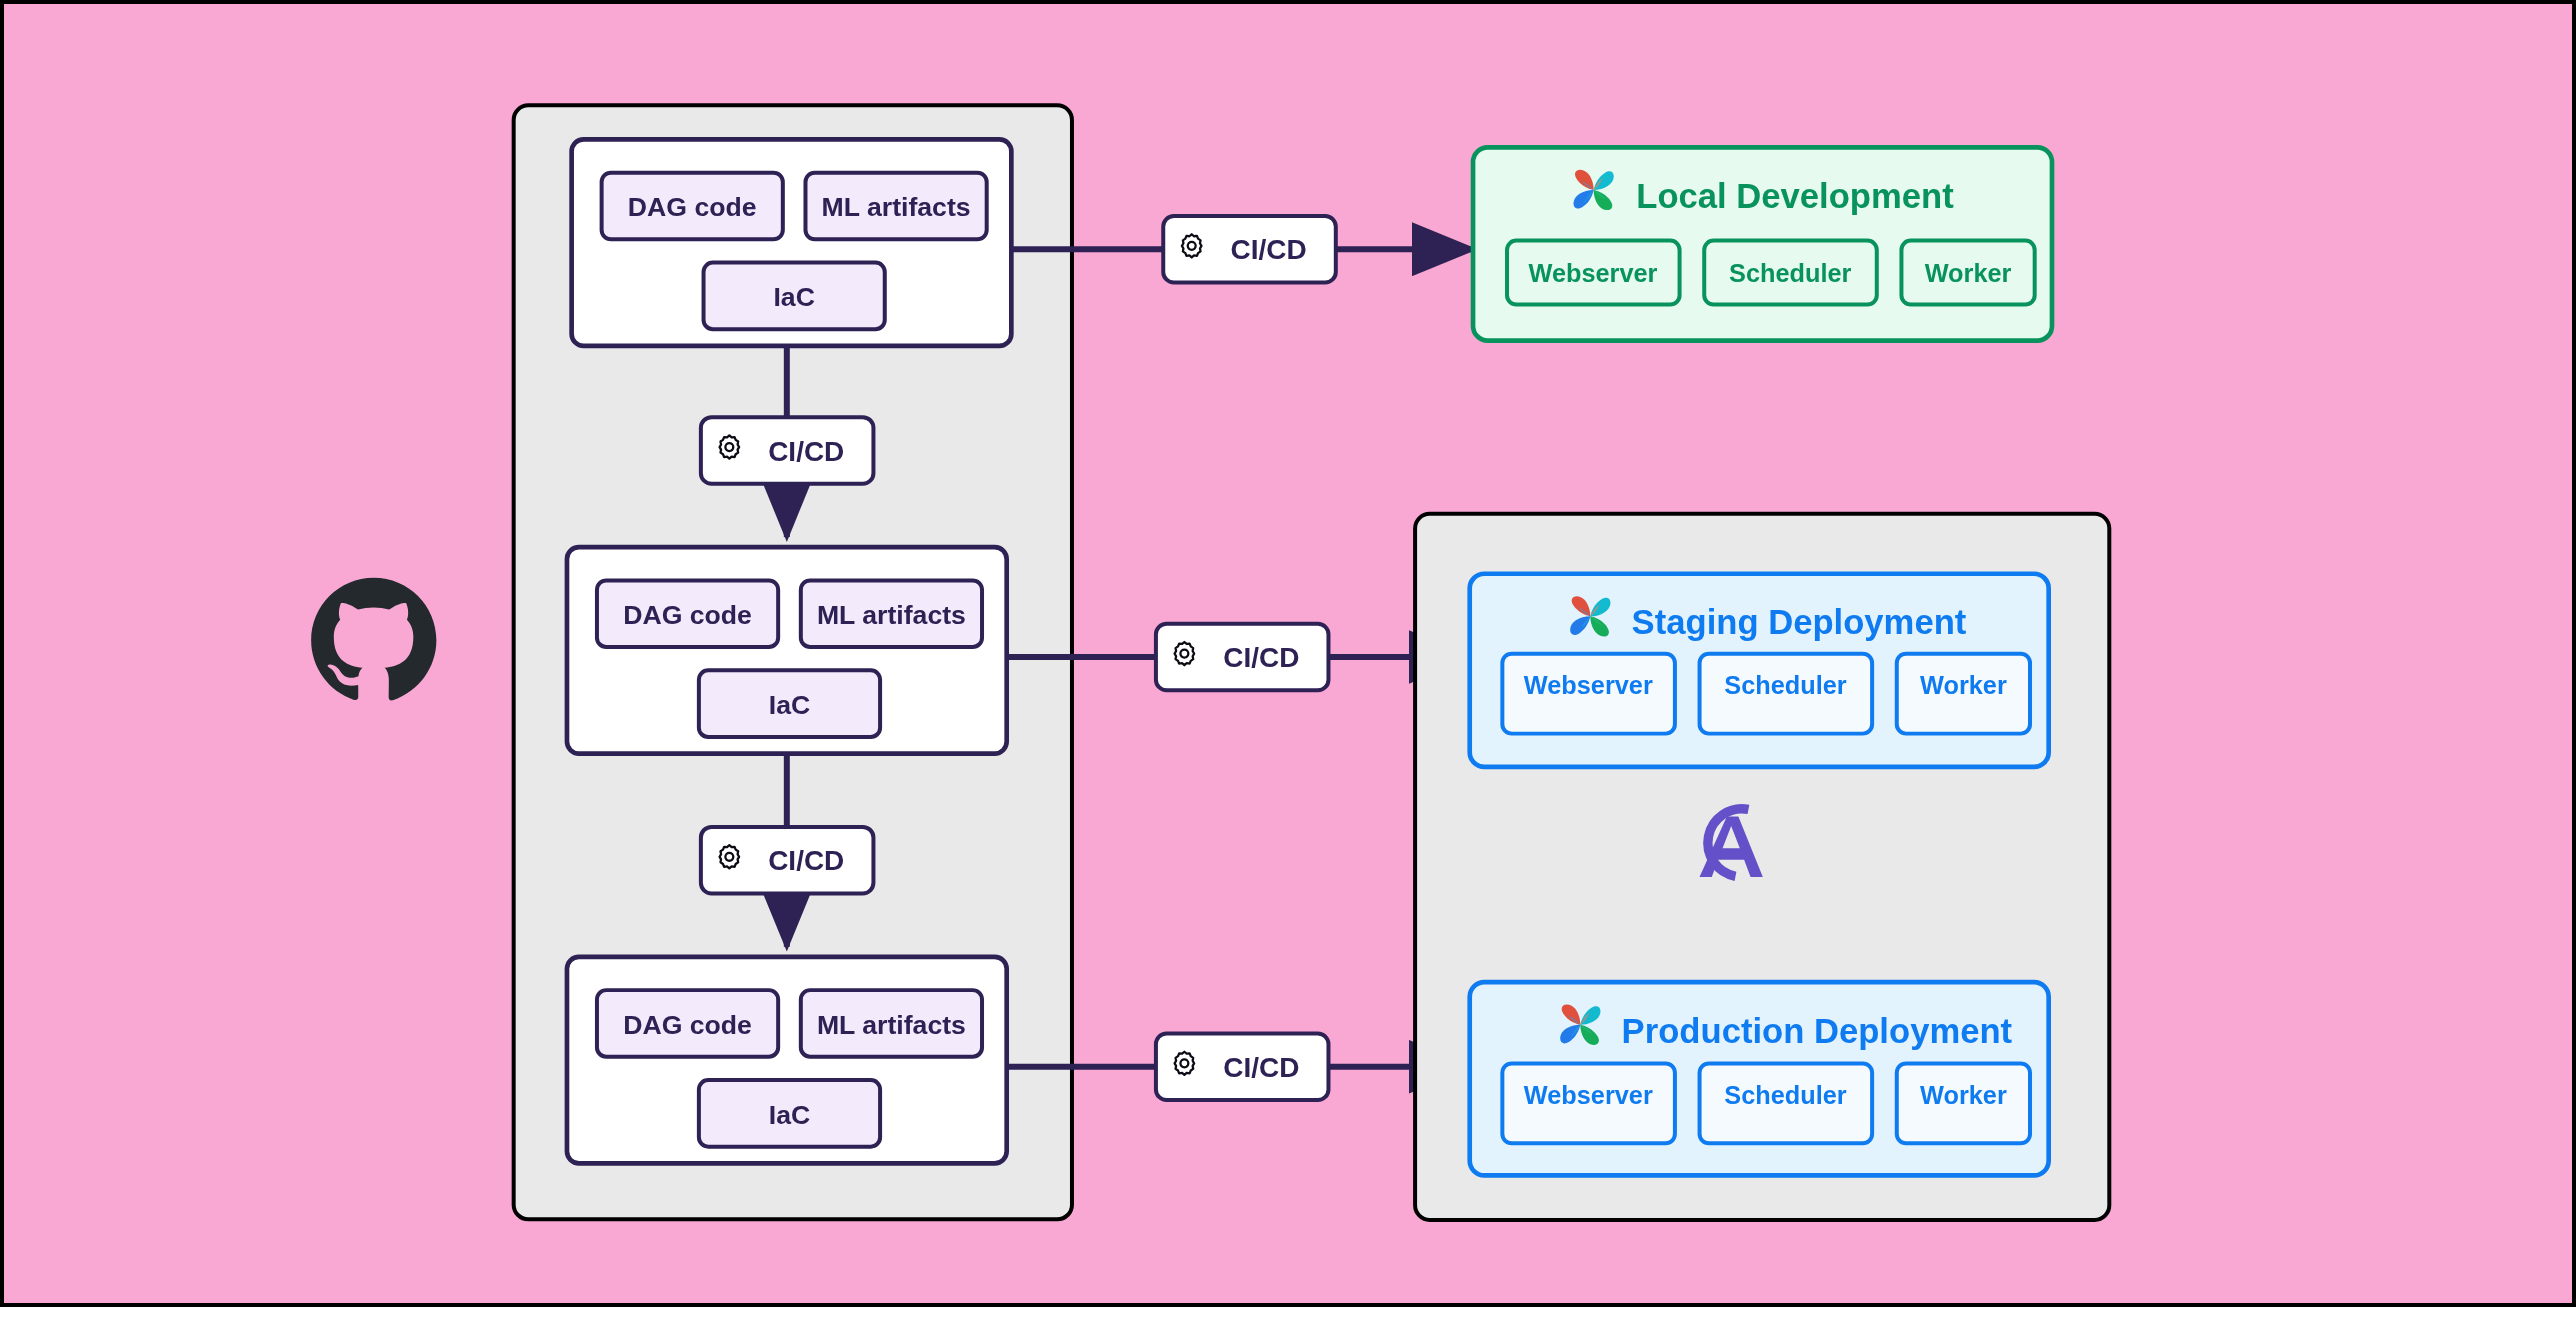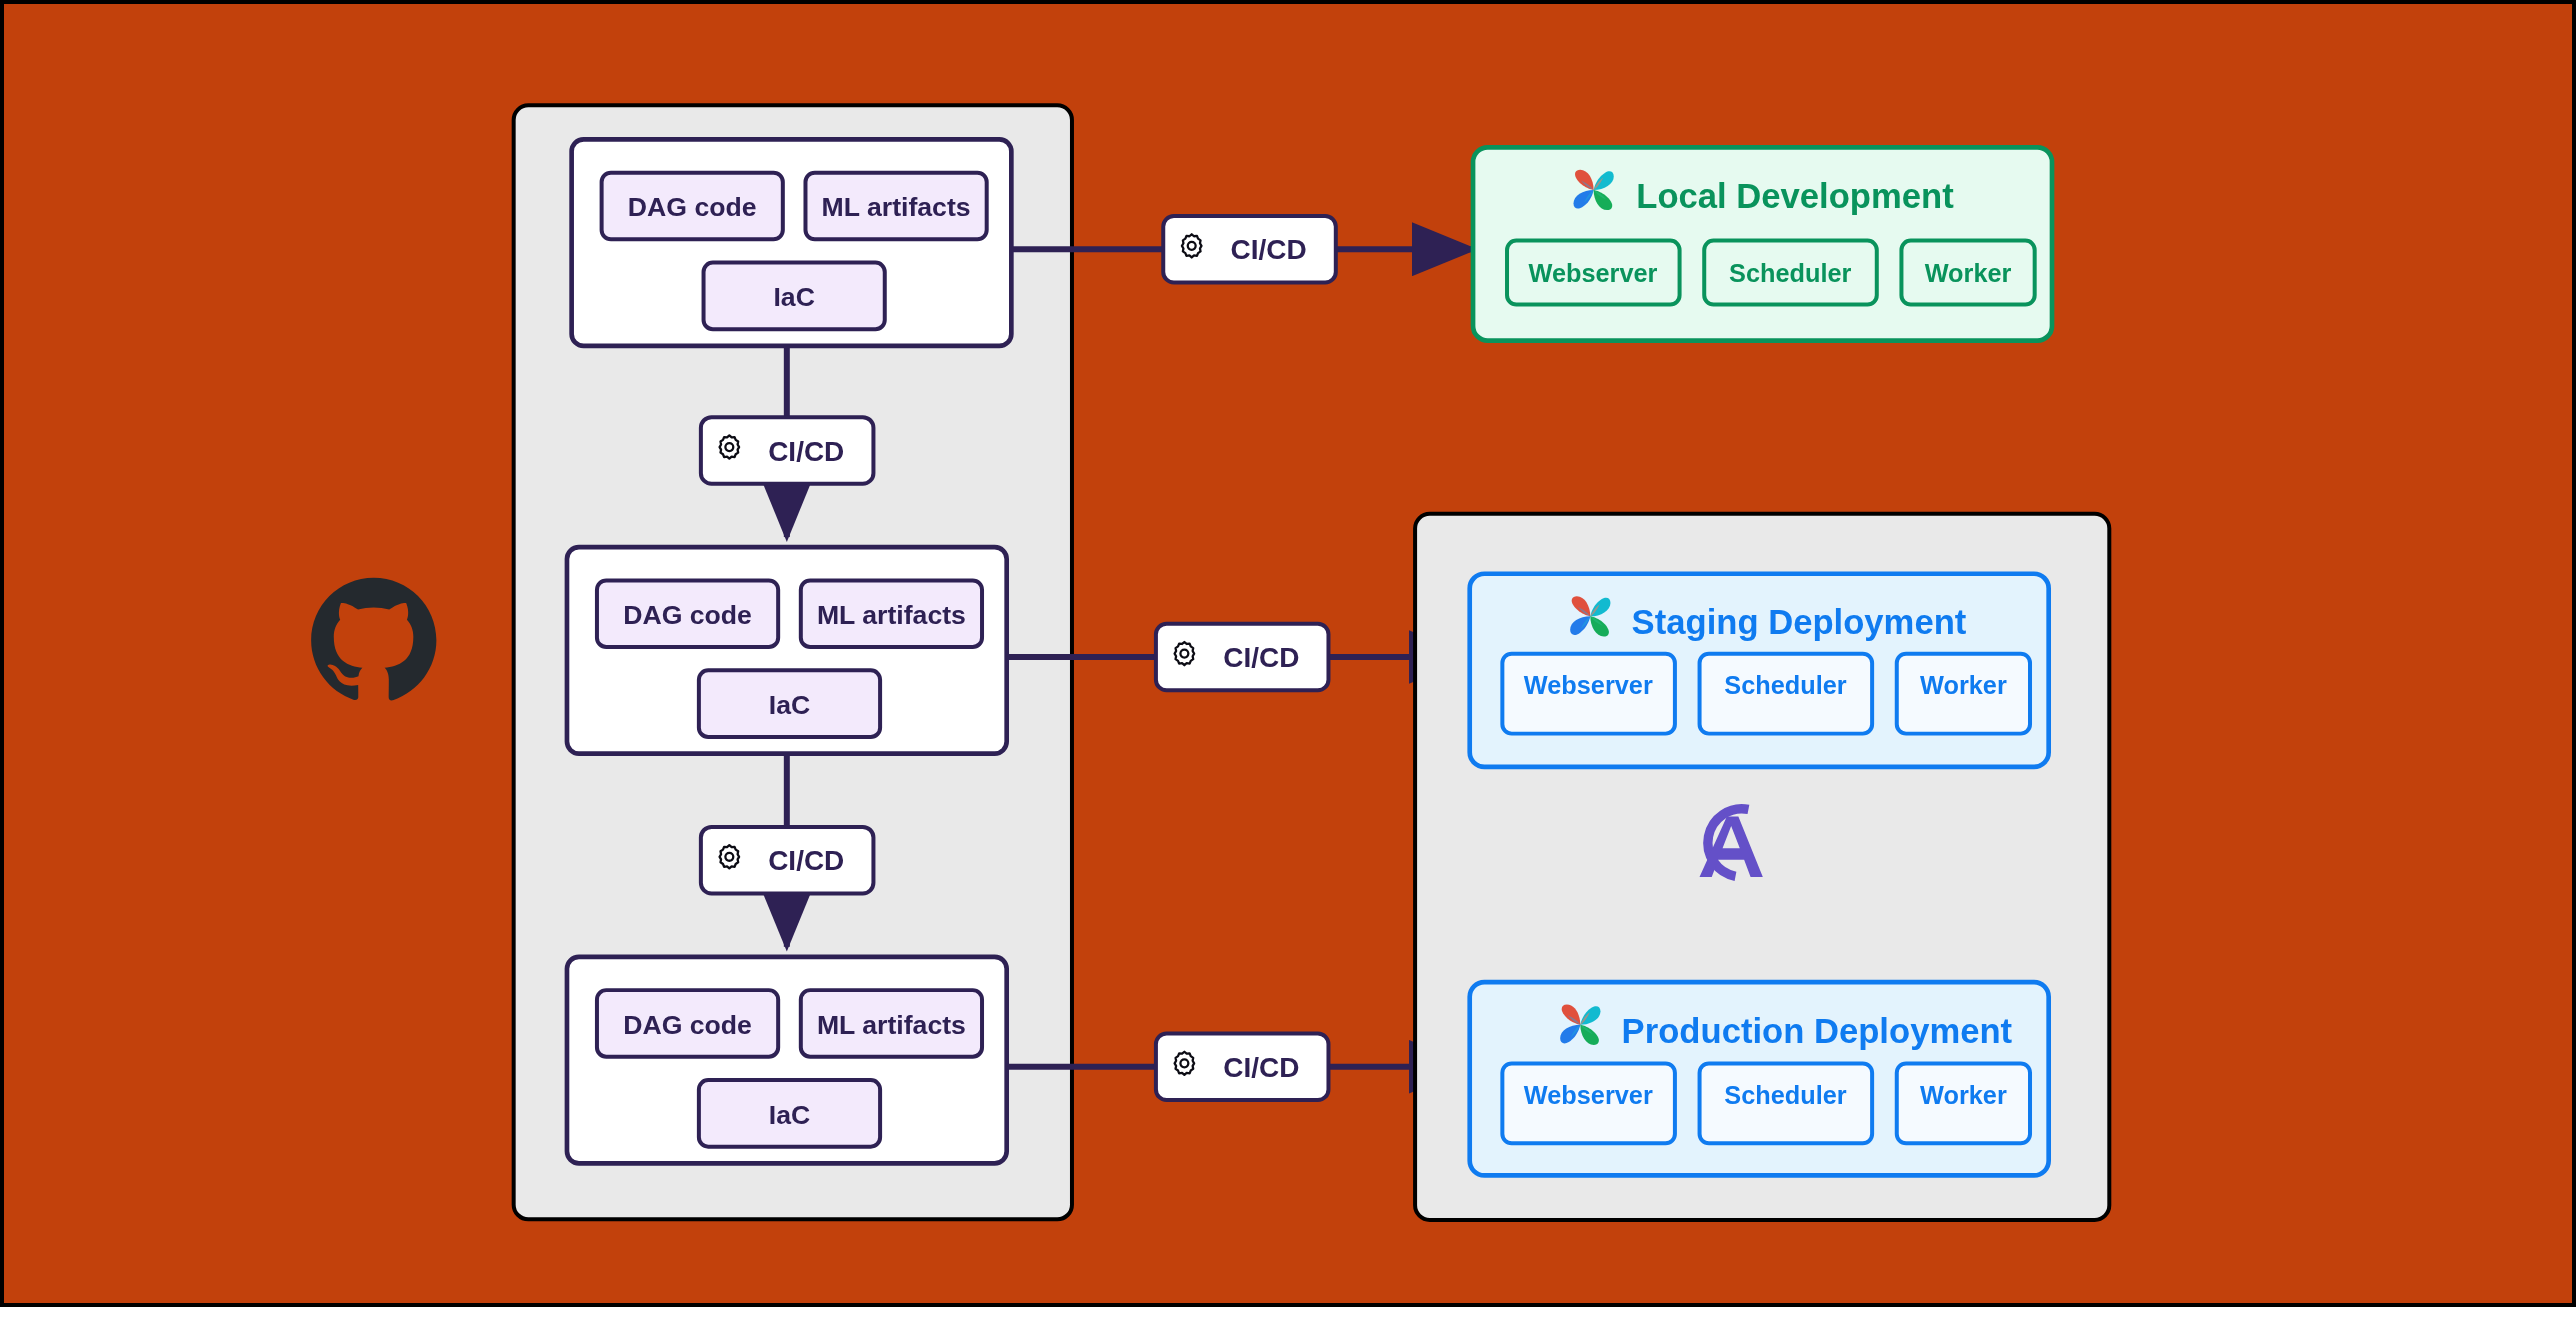--- a/index.html
+++ b/index.html
@@ -10,21 +10,21 @@
   body {
     width: 2576px;
     height: 1337px;
     font-family: "Liberation Sans", sans-serif;
     overflow: hidden;
   }
   #canvas {
     position: relative;
     width: 2576px;
     height: 1307px;
-    background: #c2410c;
+    background: #f9a8d4;
     box-sizing: border-box;
     border: 4.7px solid #000000;
   }
   svg.layer {
     position: absolute;
     top: 0;
     left: 0;
     width: 2567px;
     height: 1328px;
     overflow: visible;

